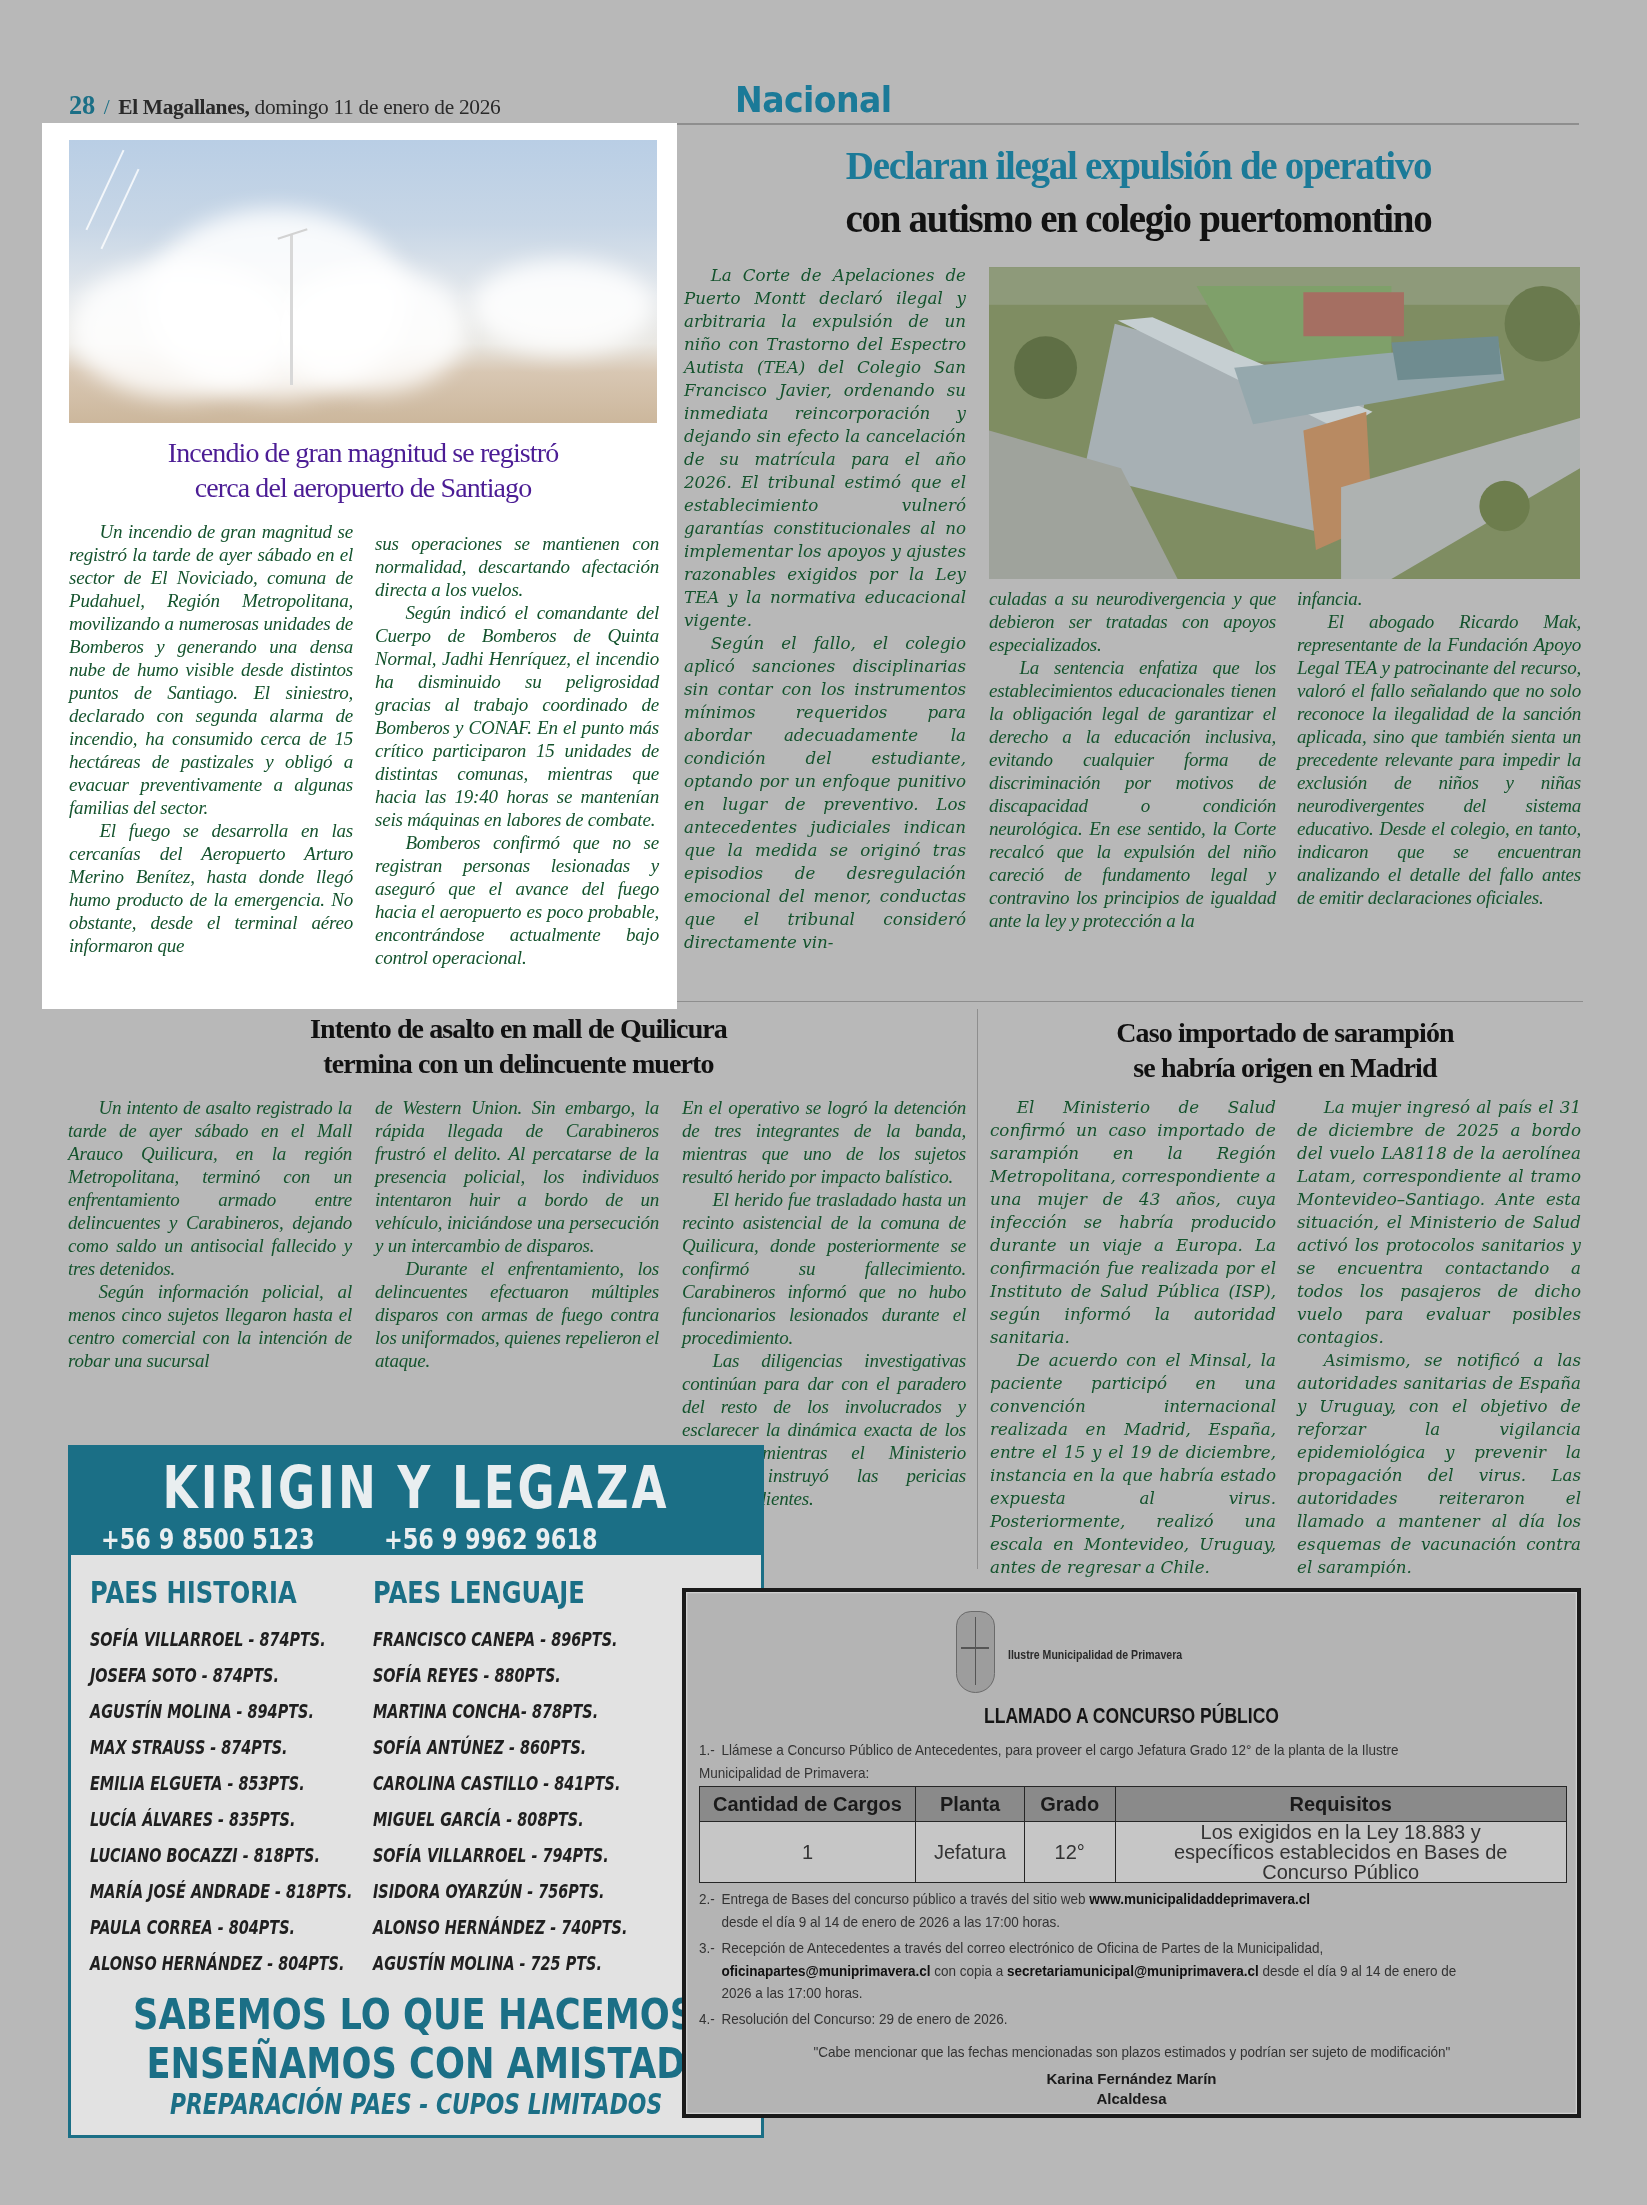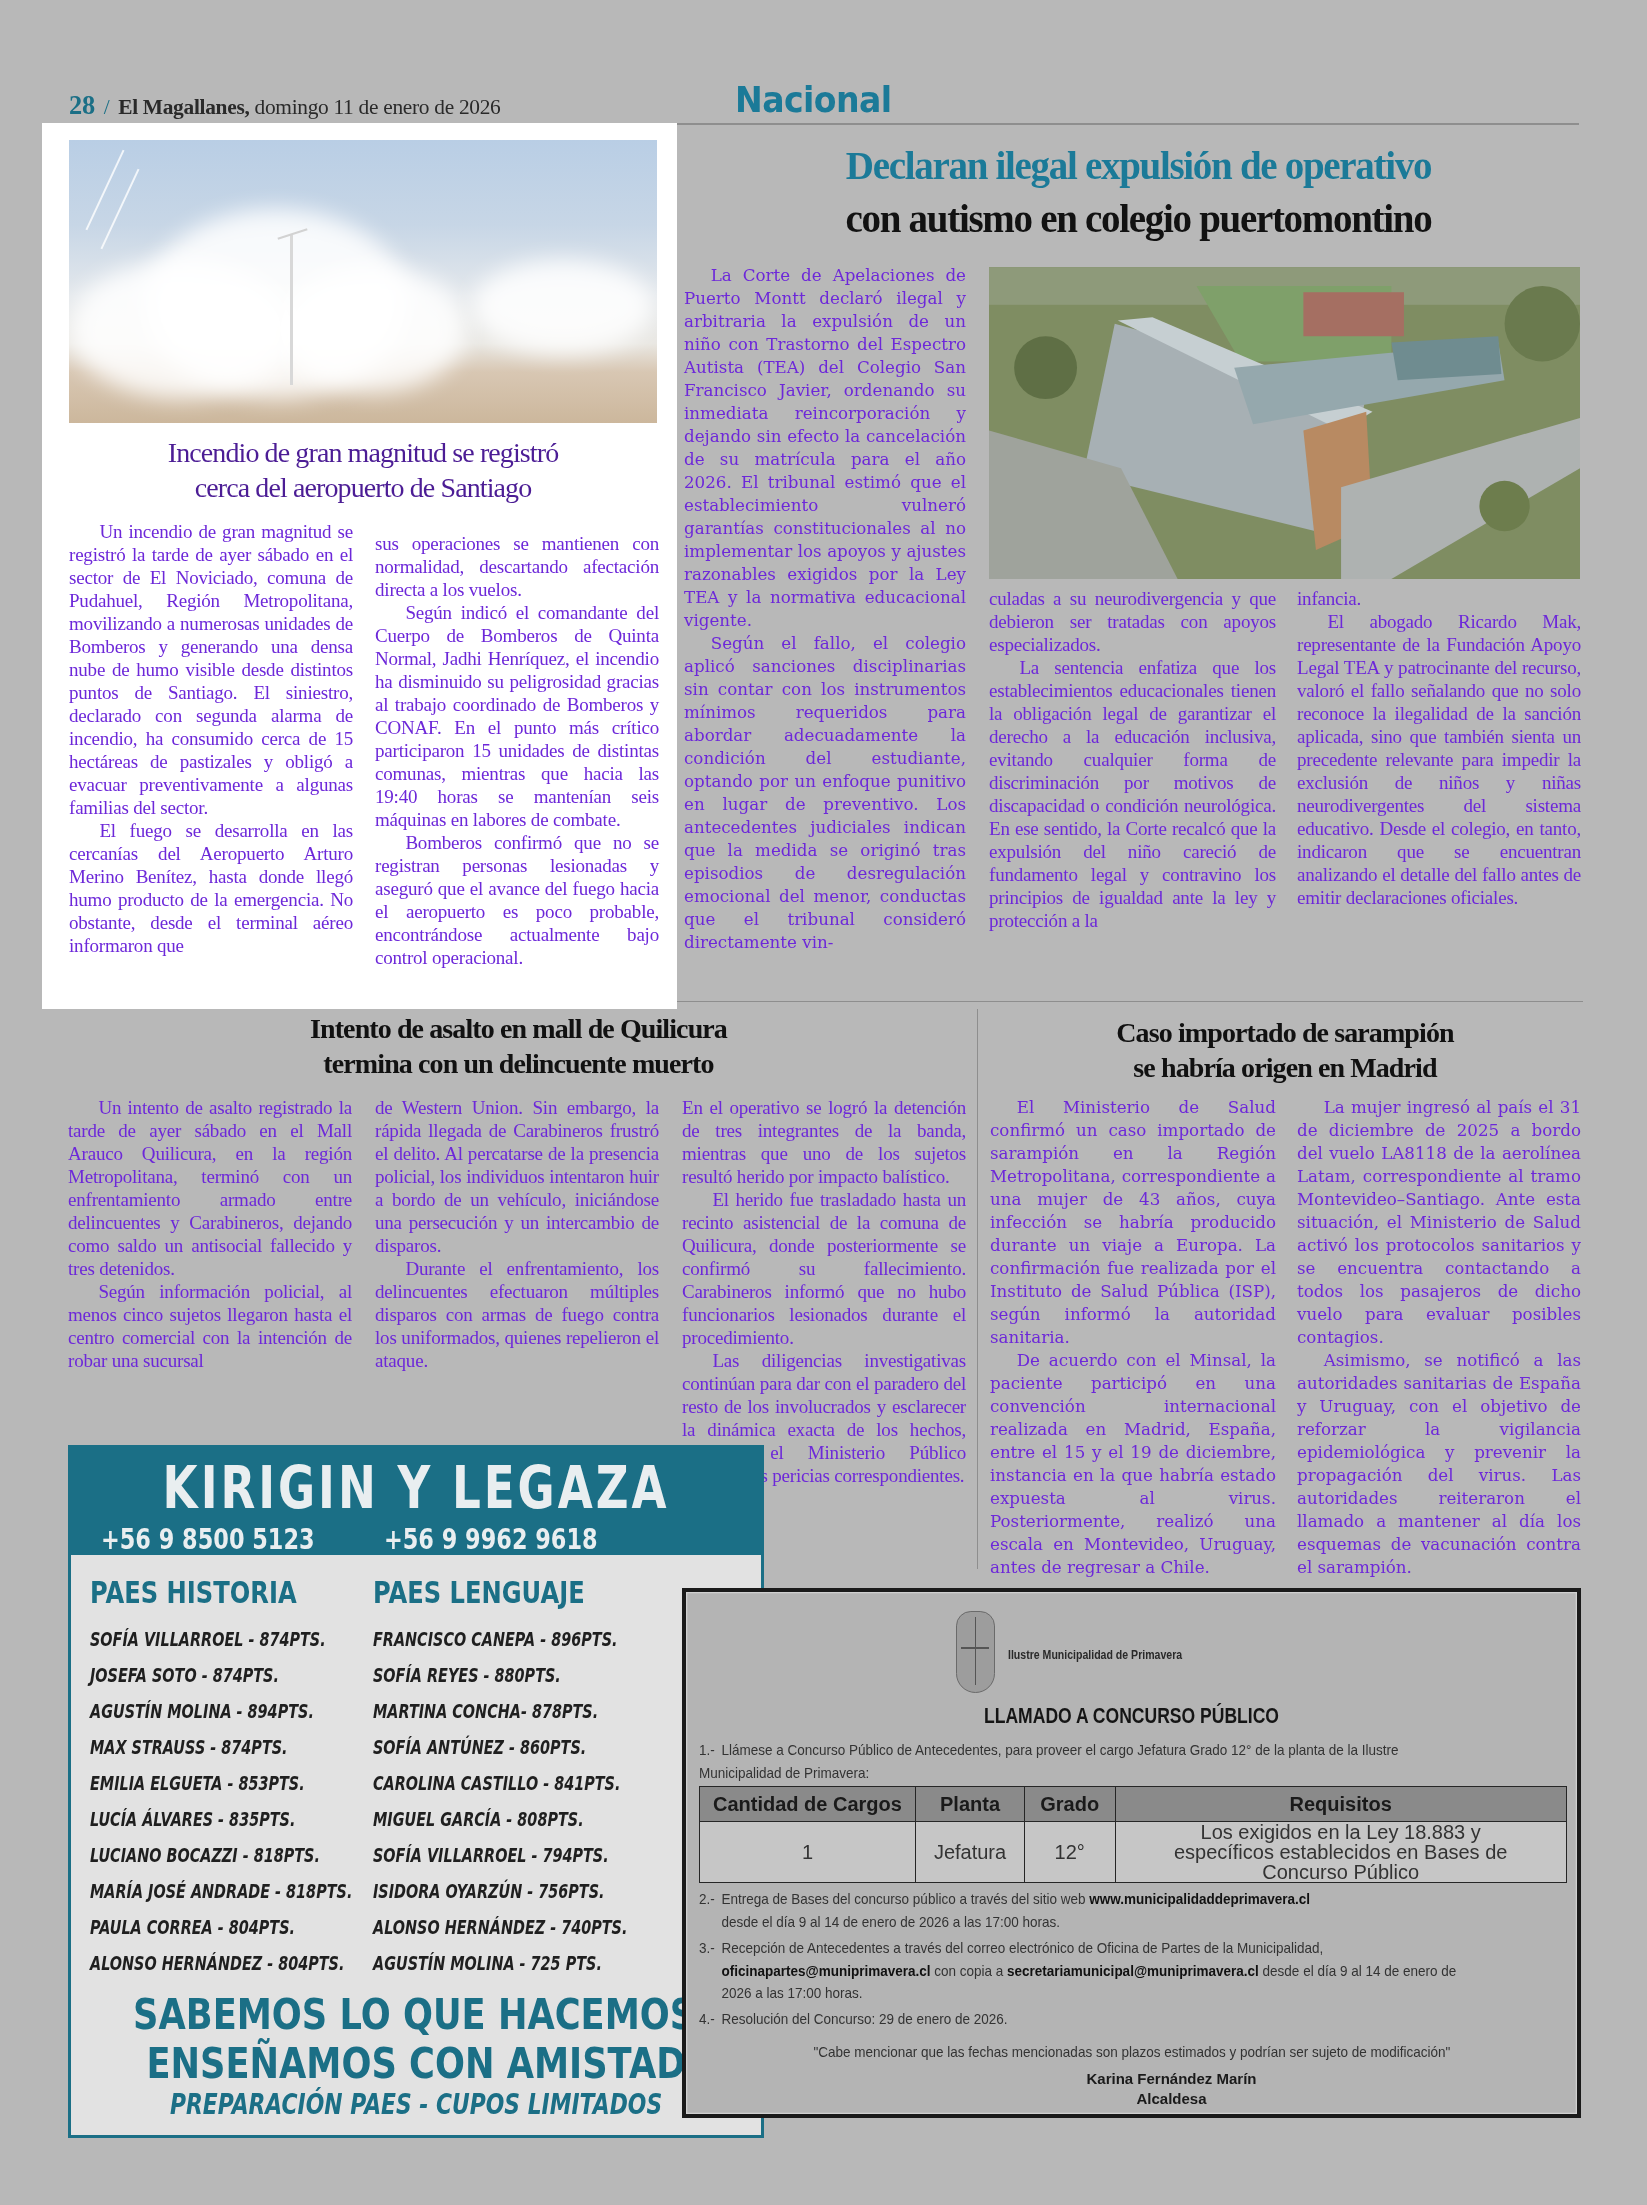--- a/index.html
+++ b/index.html
@@ -20,21 +20,21 @@
   .white-box { left: 42px; top: 123px; width: 635px; height: 886px; background: #ffffff; }
   .photo-fire { left: 69px; top: 140px; width: 588px; height: 283px; overflow: hidden;
     background: linear-gradient(180deg, #b9cee5 0%, #c7d6e6 30%, #e4e8ec 55%, #e9e7e2 72%, #d8c7b3 82%, #ccb79c 100%); }
   .smoke { position: absolute; border-radius: 50%; background: rgba(255,255,255,0.85); filter: blur(11.3px); }
   .pole { position: absolute; left: 221px; top: 94px; width: 2.5px; height: 151px; background: #d8d8d8; }
   .pole-arm { position: absolute; left: 208px; top: 93px; width: 31px; height: 1.9px; background: #d2d2d2; transform: rotate(-18deg); }
   .contrail { position: absolute; width: 1.9px; height: 88px; background: rgba(255,255,255,0.8); transform: rotate(25deg); }
 
   .headline-fire { left: 69px; top: 435px; width: 588px; text-align: center; font-family: "Liberation Serif", serif; font-weight: normal; font-size: 28px; line-height: 35px; letter-spacing: -0.9px; color: #4c1d95; }
 
-  .col { position: absolute; font-family: "Liberation Serif", serif; font-size: 19px; line-height: 23px; text-align: justify; color: #6d28d9; letter-spacing: -0.2px; }
+  .col { position: absolute; font-family: "Liberation Serif", serif; font-size: 19px; line-height: 23px; text-align: justify; color: #14532d; letter-spacing: -0.2px; font-style: italic; }
   .col p { text-indent: 1.6em; }
   .col p.noindent { text-indent: 0; }
   .col.wide { font-family: "DejaVu Serif", serif; font-size: 16.7px; line-height: 23px; letter-spacing: 0px; }
 
   
   .headline-tea-1 { left: 692px; top: 143px; width: 893px; text-align: center; font-family: "Liberation Serif", serif; font-weight: bold; font-size: 39px; color: #1b7a98; letter-spacing: -1.3px; }
   .headline-tea-2 { left: 692px; top: 196px; width: 893px; text-align: center; font-family: "Liberation Serif", serif; font-weight: bold; font-size: 39px; color: #121212; letter-spacing: -1.3px; }
   .photo-school { left: 989px; top: 267px; width: 591px; height: 312px; overflow: hidden; background: #7d8a5e; }
 
   .v-rule { position: absolute; width: 1.3px; background: #8e8e8e; }
@@ -61,21 +61,21 @@
   .crest::after { content: ""; position: absolute; left: 3.8px; top: 35px; width: 28px; height: 1.9px; background: #555; }
   .muni-name { position: absolute; left: 322px; top: 55px; font-weight: bold; font-size: 13.2px; color: #2a2a2a; transform: scaleX(0.8); transform-origin: left; }
   .notice-title { position: absolute; left: 0; top: 112px; width: 100%; text-align: center; font-weight: bold; font-size: 21.4px; color: #151515; transform: scaleX(0.82); transform-origin: center; }
   .notice-p { position: absolute; left: 12.6px; width: 868px; font-size: 15px; line-height: 22.6px; color: #333; transform: scaleX(0.9); transform-origin: left; }
   .notice-p .n { display: inline-block; width: 25px; }
   .notice-p .ind { padding-left: 25px; display: block; }
   .notice-p b { color: #111; }
   .ntable { position: absolute; left: 12.6px; top: 194px; width: 868px; border-collapse: collapse; font-size: 20px; }
   .ntable th { background: #8a8a8a; color: #1a1a1a; font-weight: bold; height: 35px; border: 1.9px solid #262626; }
   .ntable td { background: #c6c6c6; text-align: center; height: 50px; border: 1.9px solid #262626; color: #333; line-height: 20px; }
-  .sign { position: absolute; left: 0; width: 100%; text-align: center; font-weight: bold; font-size: 15px; color: #1a1a1a; margin-left: 40px; }
+  .sign { position: absolute; left: 0; width: 100%; text-align: center; font-weight: bold; font-size: 15px; color: #1a1a1a; }
 </style>
 </head>
 <body>
 
 <div class="abs folio">
   <span class="num">28</span>
   <span class="slash">/</span>
   <span class="paper">El Magallanes,</span>
   <span>domingo 11 de enero de 2026</span>
 </div>

